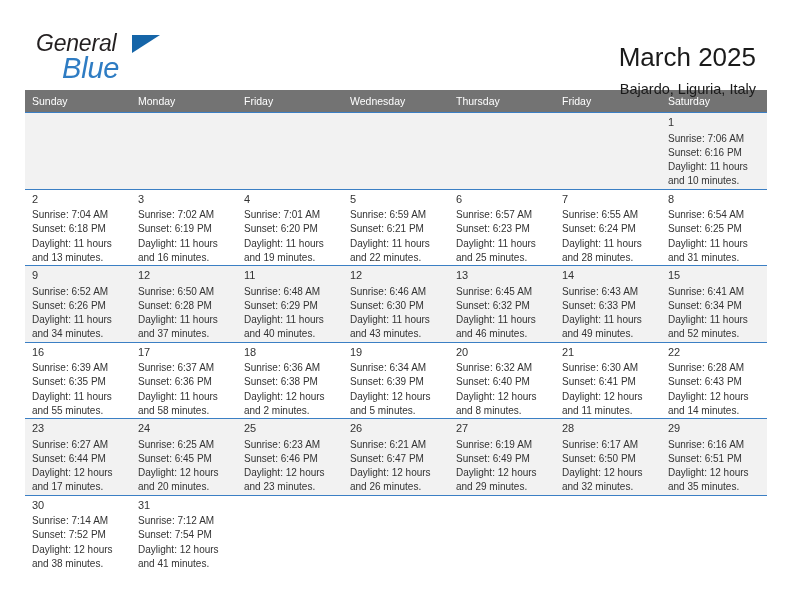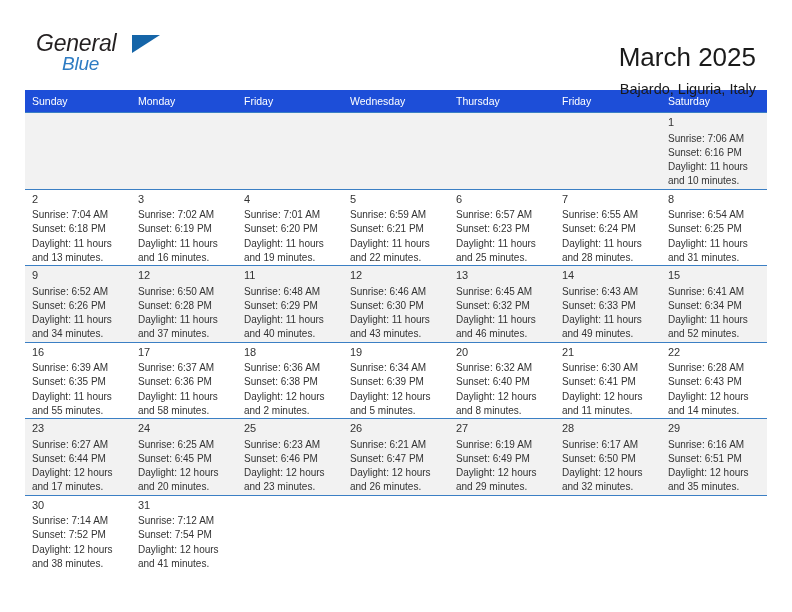--- a/index.html
+++ b/index.html
@@ -36,21 +36,21 @@
   .logo-general {
     position: absolute;
     left: 0; top: 2px;
     font-size: 23px;
     color: #231f20;
     letter-spacing: -0.2px;
   }
   .logo-blue {
     position: absolute;
     left: 26px; top: 24px;
-    font-size: 19px;
+    font-size: 29px;
     color: #2e7cc3;
     letter-spacing: -0.2px;
   }
   .logo-tri {
     position: absolute;
     left: 96px; top: 5px;
     width: 0; height: 0;
     border-left: 28px solid #1565a8;
     border-bottom: 18px solid transparent;
   }
@@ -73,21 +73,21 @@
   }
 
   
   .calendar {
     margin: 18px 25px 0 25px;
     width: 742px;
     border-collapse: collapse;
     table-layout: fixed;
   }
   .calendar th {
-    background: #1d4ed8;
+    background: #737373;
     color: #ffffff;
     font-size: 10.5px;
     font-weight: normal;
     text-align: left;
     padding: 5px 0 5px 7px;
     height: 21px;
     border: none;
   }
   .calendar td {
     vertical-align: top;

